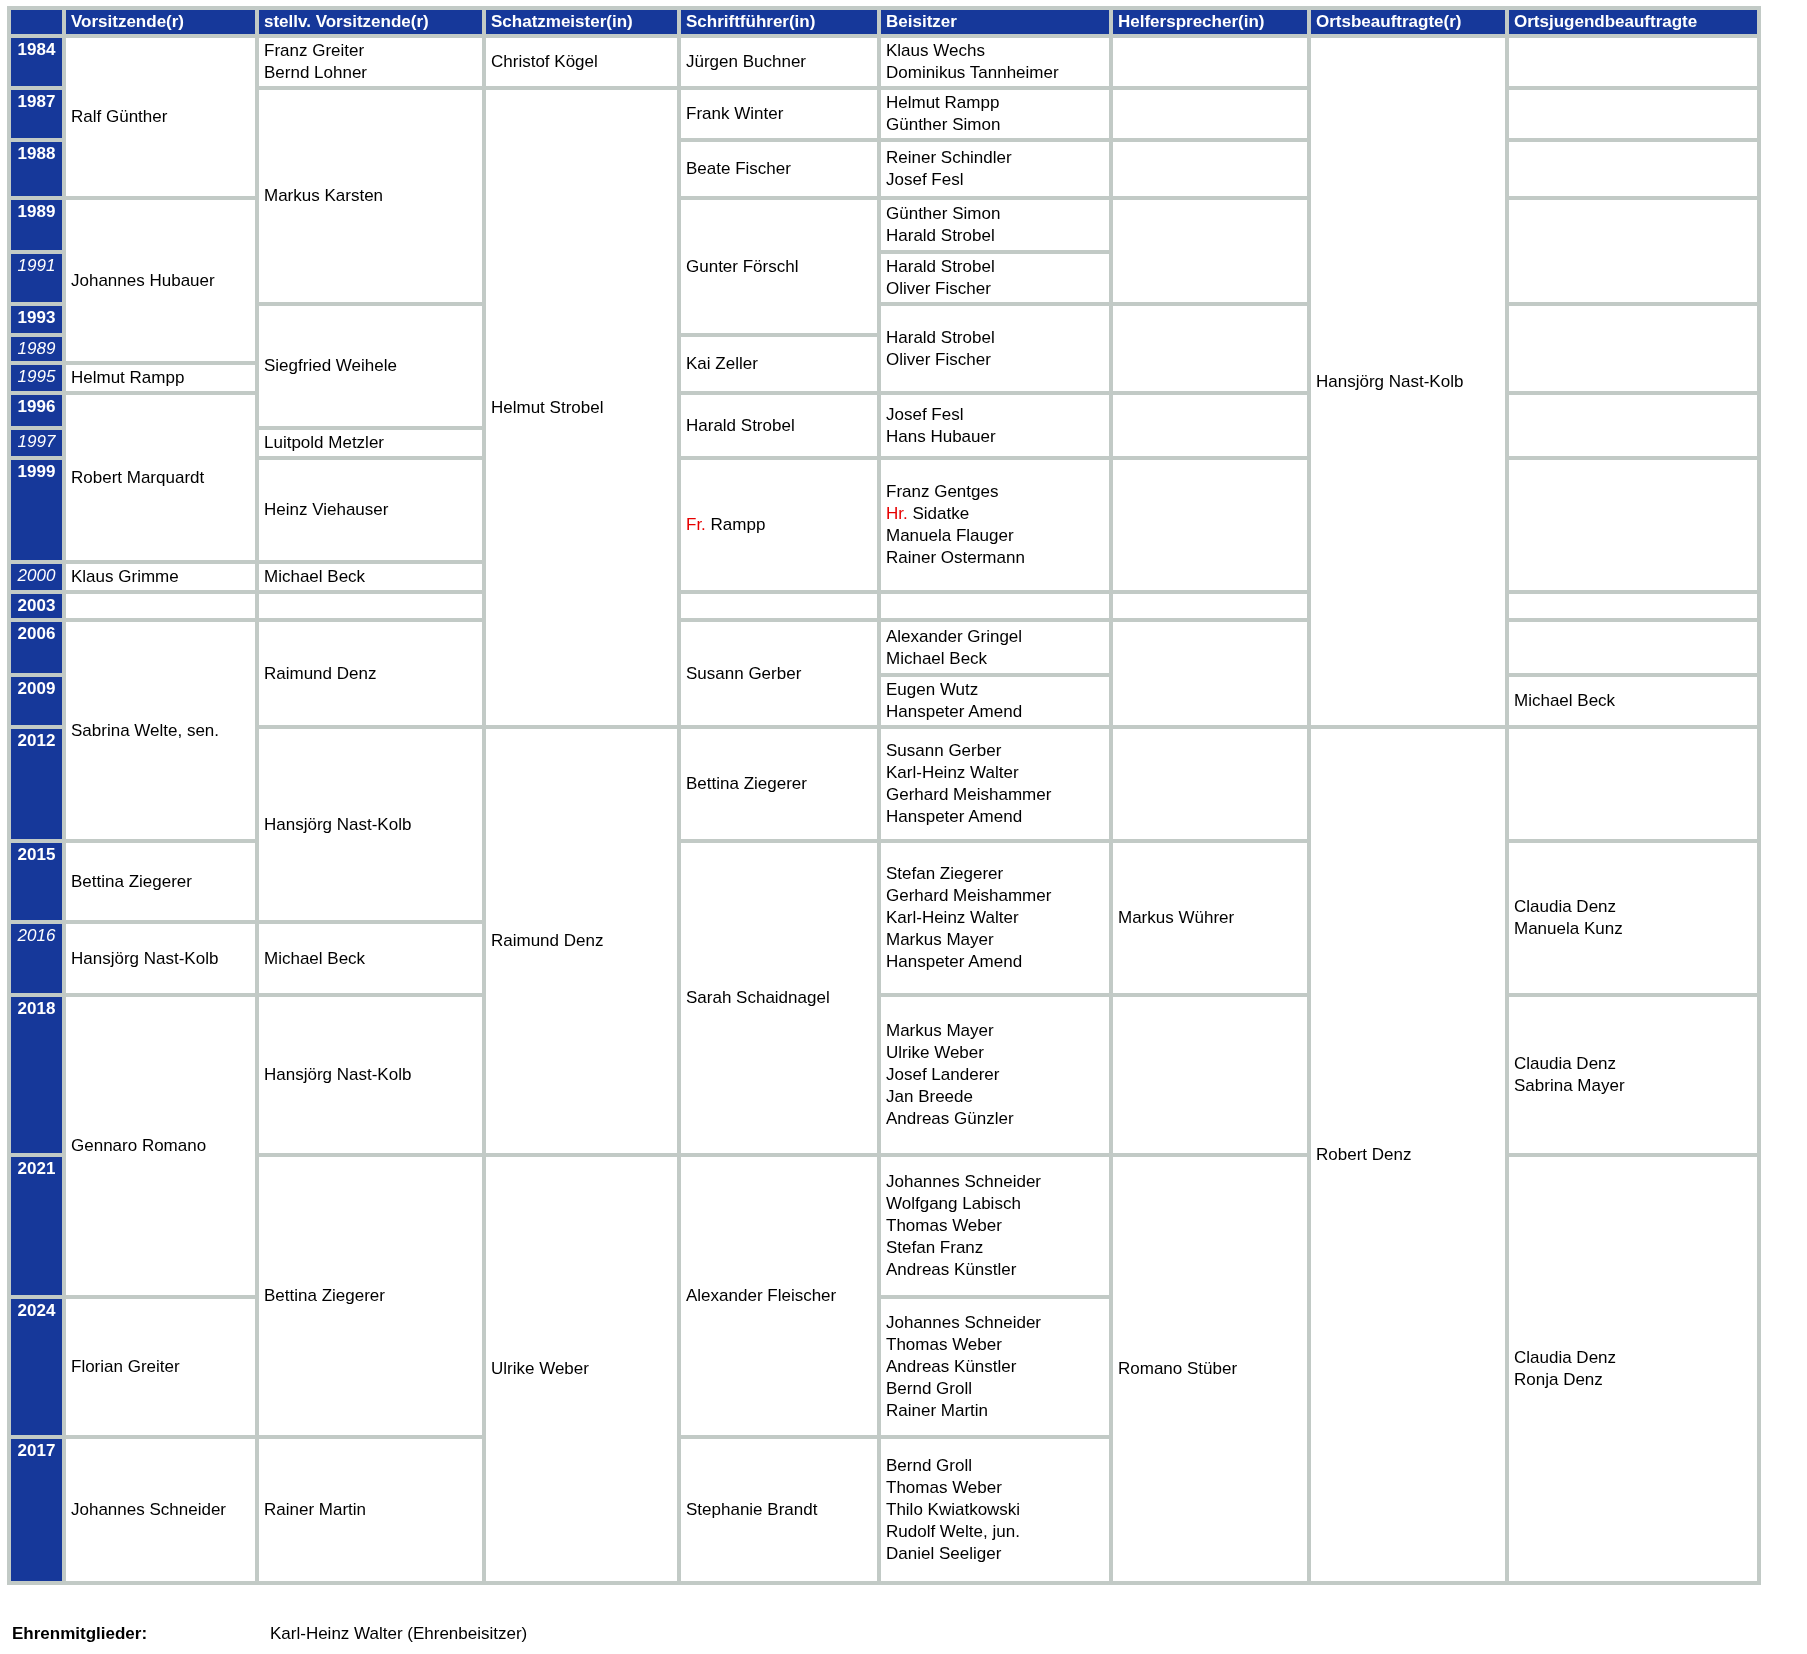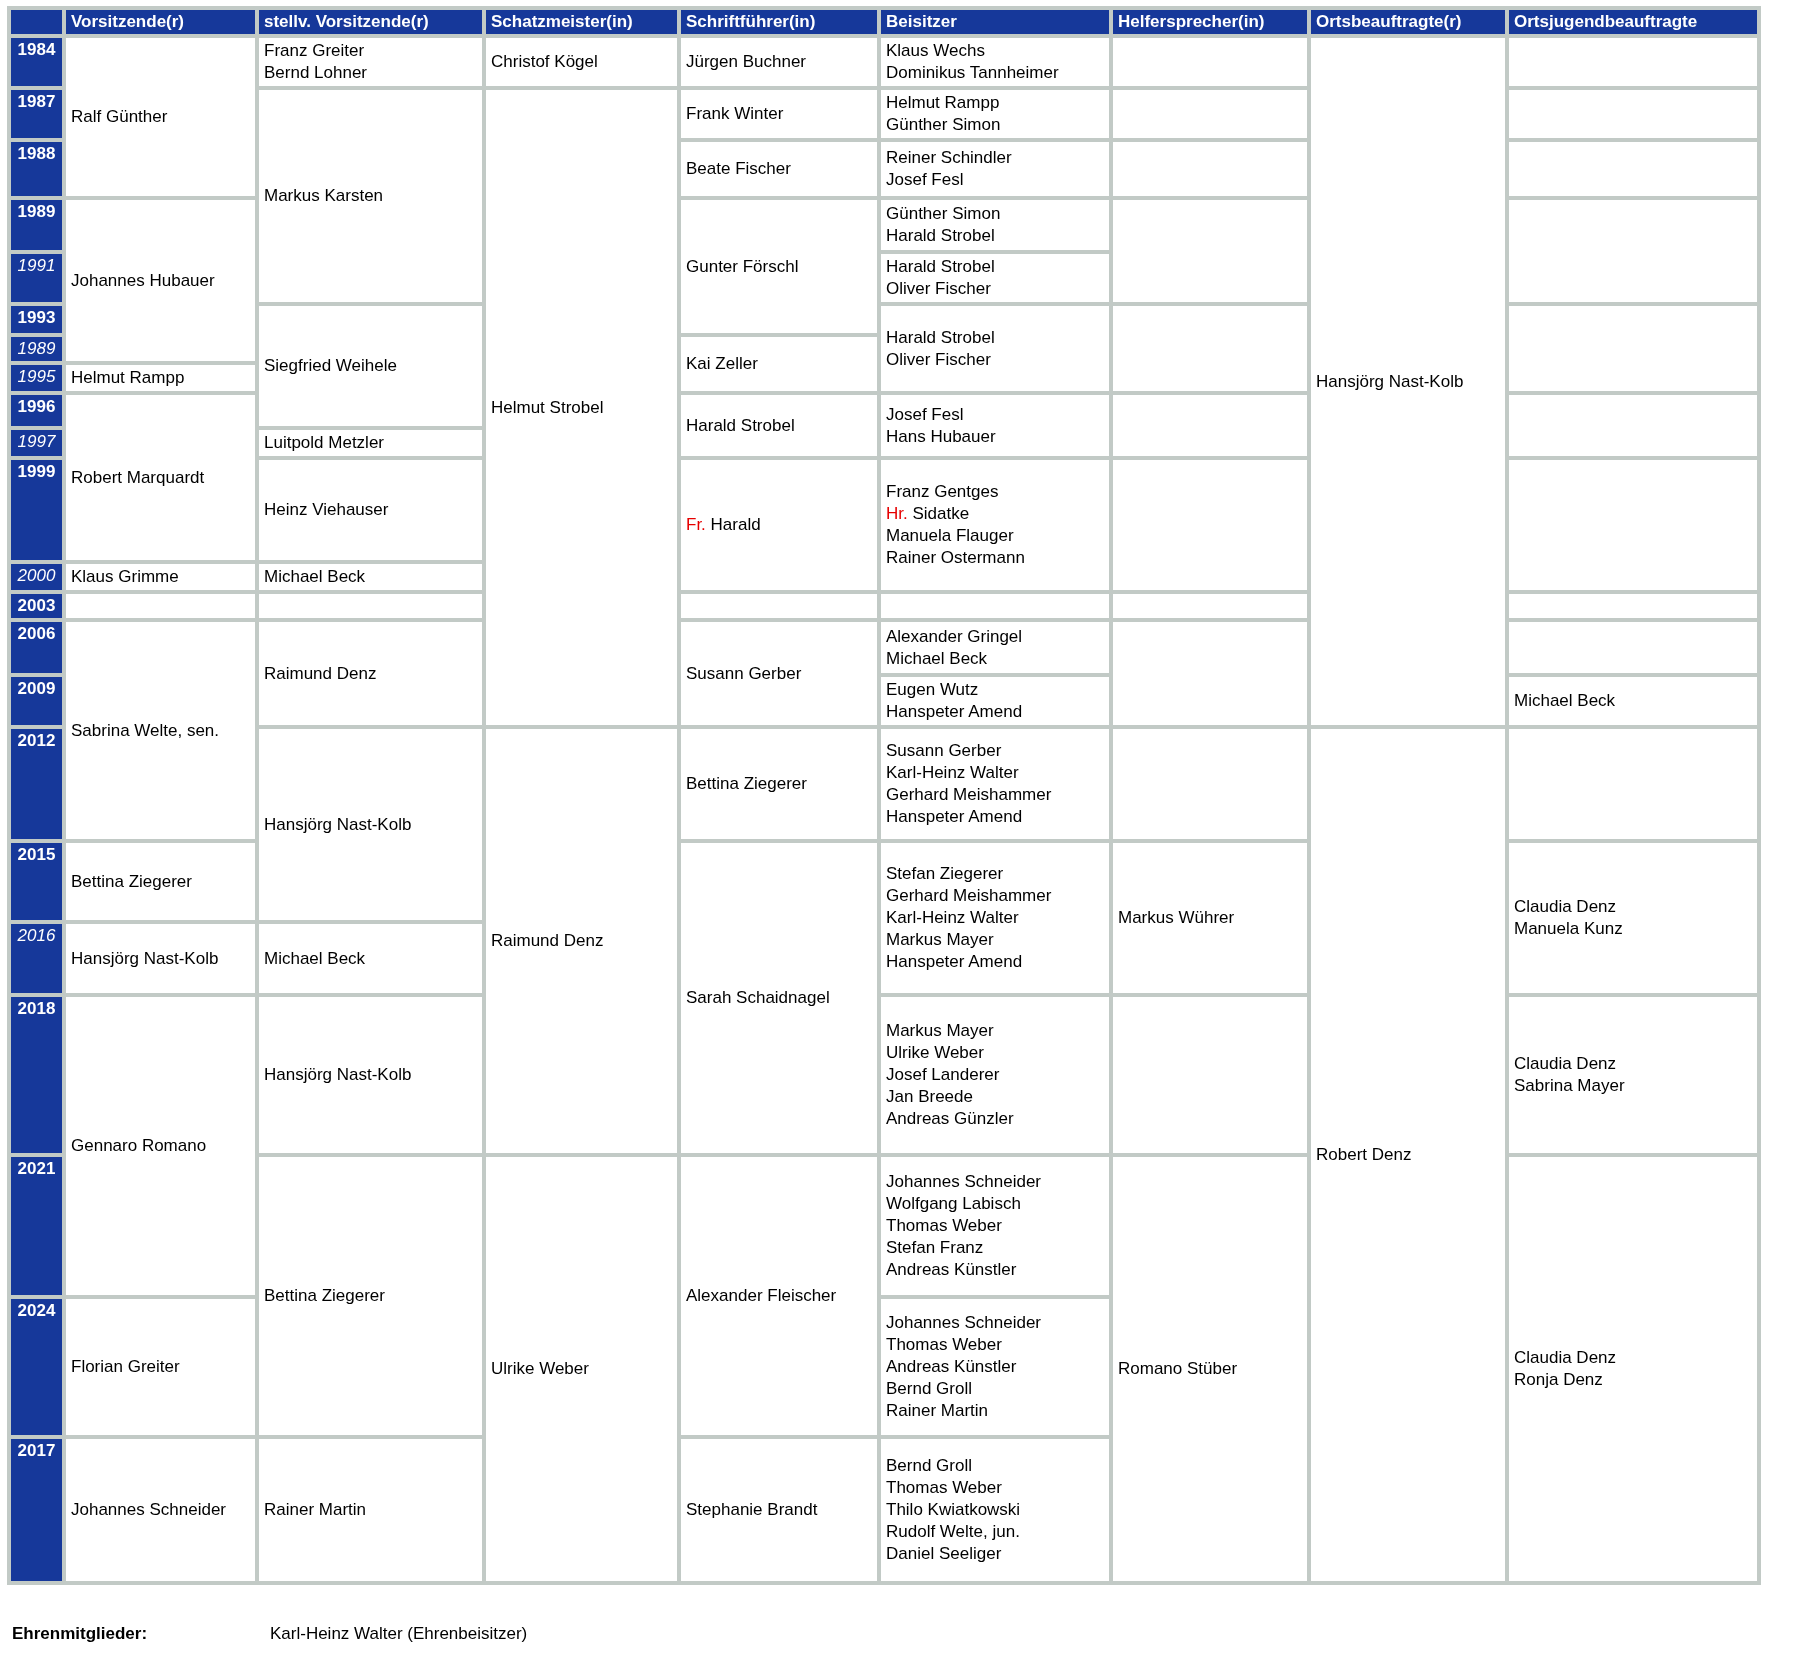--- a/index.html
+++ b/index.html
@@ -227,21 +227,21 @@
           <td class="body-cell">
             <div class="cell-line">Luitpold Metzler</div>
           </td>
         </tr>
         <tr style="height: 104px;">
           <td class="year-cell">1999</td>
           <td class="body-cell">
             <div class="cell-line">Heinz Viehauser</div>
           </td>
           <td class="body-cell" rowspan="2">
-            <div class="cell-line"><span class="hl-red">Fr.</span><span> Harald</span></div>
+            <div class="cell-line"><span class="hl-red">Fr.</span><span> Rampp</span></div>
           </td>
           <td class="body-cell" rowspan="2">
             <div class="cell-line">Franz Gentges</div>
             <div class="cell-line"><span class="hl-red">Hr.</span><span> Sidatke</span></div>
             <div class="cell-line">Manuela Flauger</div>
             <div class="cell-line">Rainer Ostermann</div>
           </td>
           <td class="body-cell" rowspan="2"></td>
           <td class="body-cell" rowspan="2"></td>
         </tr>

